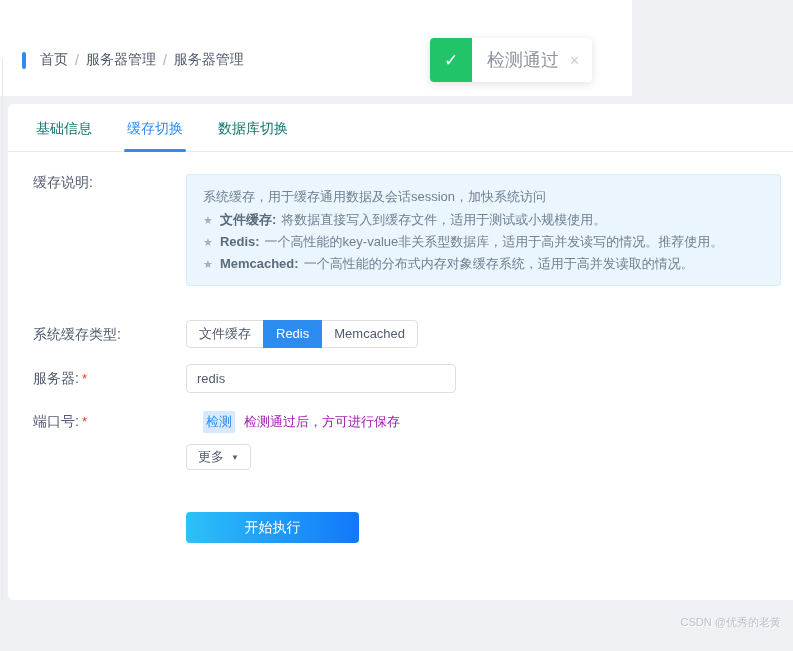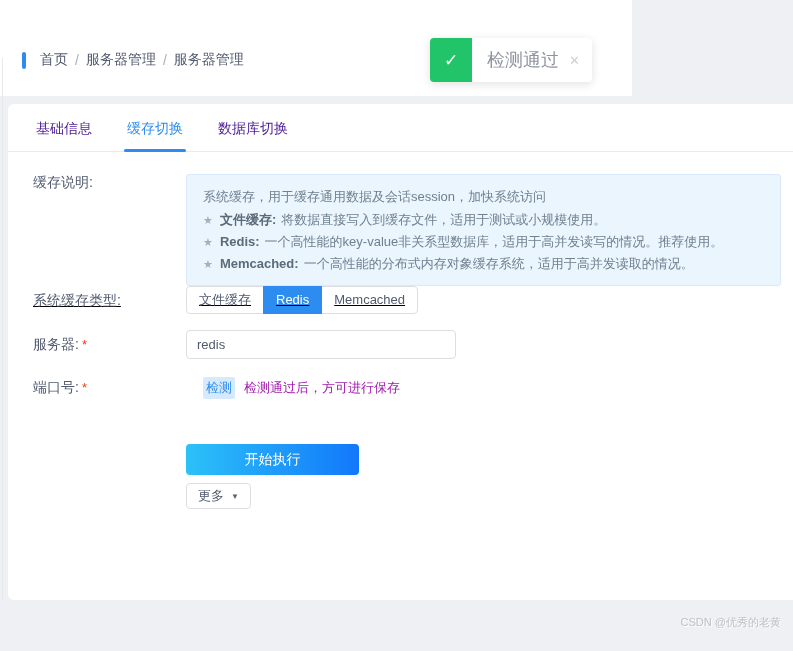--- a/index.html
+++ b/index.html
@@ -46,42 +46,42 @@
     position:absolute; left:8px; top:104px; width:785px; height:496px;
     background:#fff; border-radius:6px 0 0 6px;
   }
   .tabs {
     display:flex; align-items:flex-end; gap:29px;
     padding:0 25px; height:48px;
     border-bottom:1px solid #e8eaec;
   }
   .tab {
     position:relative; padding:0 3px 13px;
-    font-size:14px; color:#4c1d95; cursor:pointer;
+    font-size:14px; color:#0f766e; cursor:pointer;
   }
   .tab.active { color:#2d8cf0; }
   .tab.active::after {
     content:''; position:absolute; left:0; right:0; bottom:-1px;
     height:3px; background:#2d8cf0; border-radius:2px;
   }
   
   .row { display:flex; align-items:flex-start; margin-left:25px; margin-right:12px;gap:8px; }
   .row-label { width:145px; flex:none; font-size:14px; color:#515a6e; }
   .req { color:#ed4014; margin-left:3px; font-size:13px; }
   .row-ctl { flex:1; display:flex; align-items:center; }
   .row-infobox { margin-top:22px; }
   .infobox {
     flex:1; background:#eaf5fe; border:1px solid #d9eafa; border-radius:3px;
     padding:11px 16px 10px; color:#70808f; font-size:13px;
   }
   .infobox .intro { line-height:21px; margin-bottom:2px; }
   .info-item { line-height:22px; }
   .star { color:#a4b0bc; font-size:11px; margin-right:7px; }
   .info-name { font-weight:bold; color:#5c6b79; margin-right:5px; }
-  .row-type { align-items:center;text-decoration:underline; }
+  .row-type { margin-top:34px; align-items:center; }
   .row-type .row-label, .row-input .row-label { line-height:28px; }
   .btn-group { display:flex; }
   .btn-group .opt {
     height:28px; line-height:26px; padding:0 12px;
     border:1px solid #dcdee2; background:#fff;
     font-size:13px; color:#515a6e; margin-left:-1px; cursor:pointer;
   }
   .btn-group .opt:first-child { border-radius:4px 0 0 4px; margin-left:0; }
   .btn-group .opt:last-child { border-radius:0 4px 4px 0; }
   .btn-group .opt.active { background:#2d8cf0; border-color:#2d8cf0; color:#fff; position:relative; z-index:1; }
@@ -200,32 +200,32 @@
   <div class="row row-input row-port">
     <div class="row-label">
       <span>端口号:</span><span class="req">*</span>
     </div>
     <div class="row-ctl">
       <a class="check-link">检测</a>
       <span class="hint">检测通过后，方可进行保存</span>
     </div>
   </div>
 
-  <div class="row row-submit">
-    <div class="row-label"></div>
-    <div class="row-ctl">
-      <button class="submit-btn">开始执行</button>
-    </div>
-  </div>
-
   <div class="row row-more">
     <div class="row-label"></div>
     <div class="row-ctl">
       <button class="more-btn">
         <span>更多</span>
         <span class="caret">▼</span>
       </button>
     </div>
   </div>
 
+  <div class="row row-submit">
+    <div class="row-label"></div>
+    <div class="row-ctl">
+      <button class="submit-btn">开始执行</button>
+    </div>
+  </div>
+
 </div>
 
 <div class="watermark">CSDN @优秀的老黄</div>
 
 </body></html>

